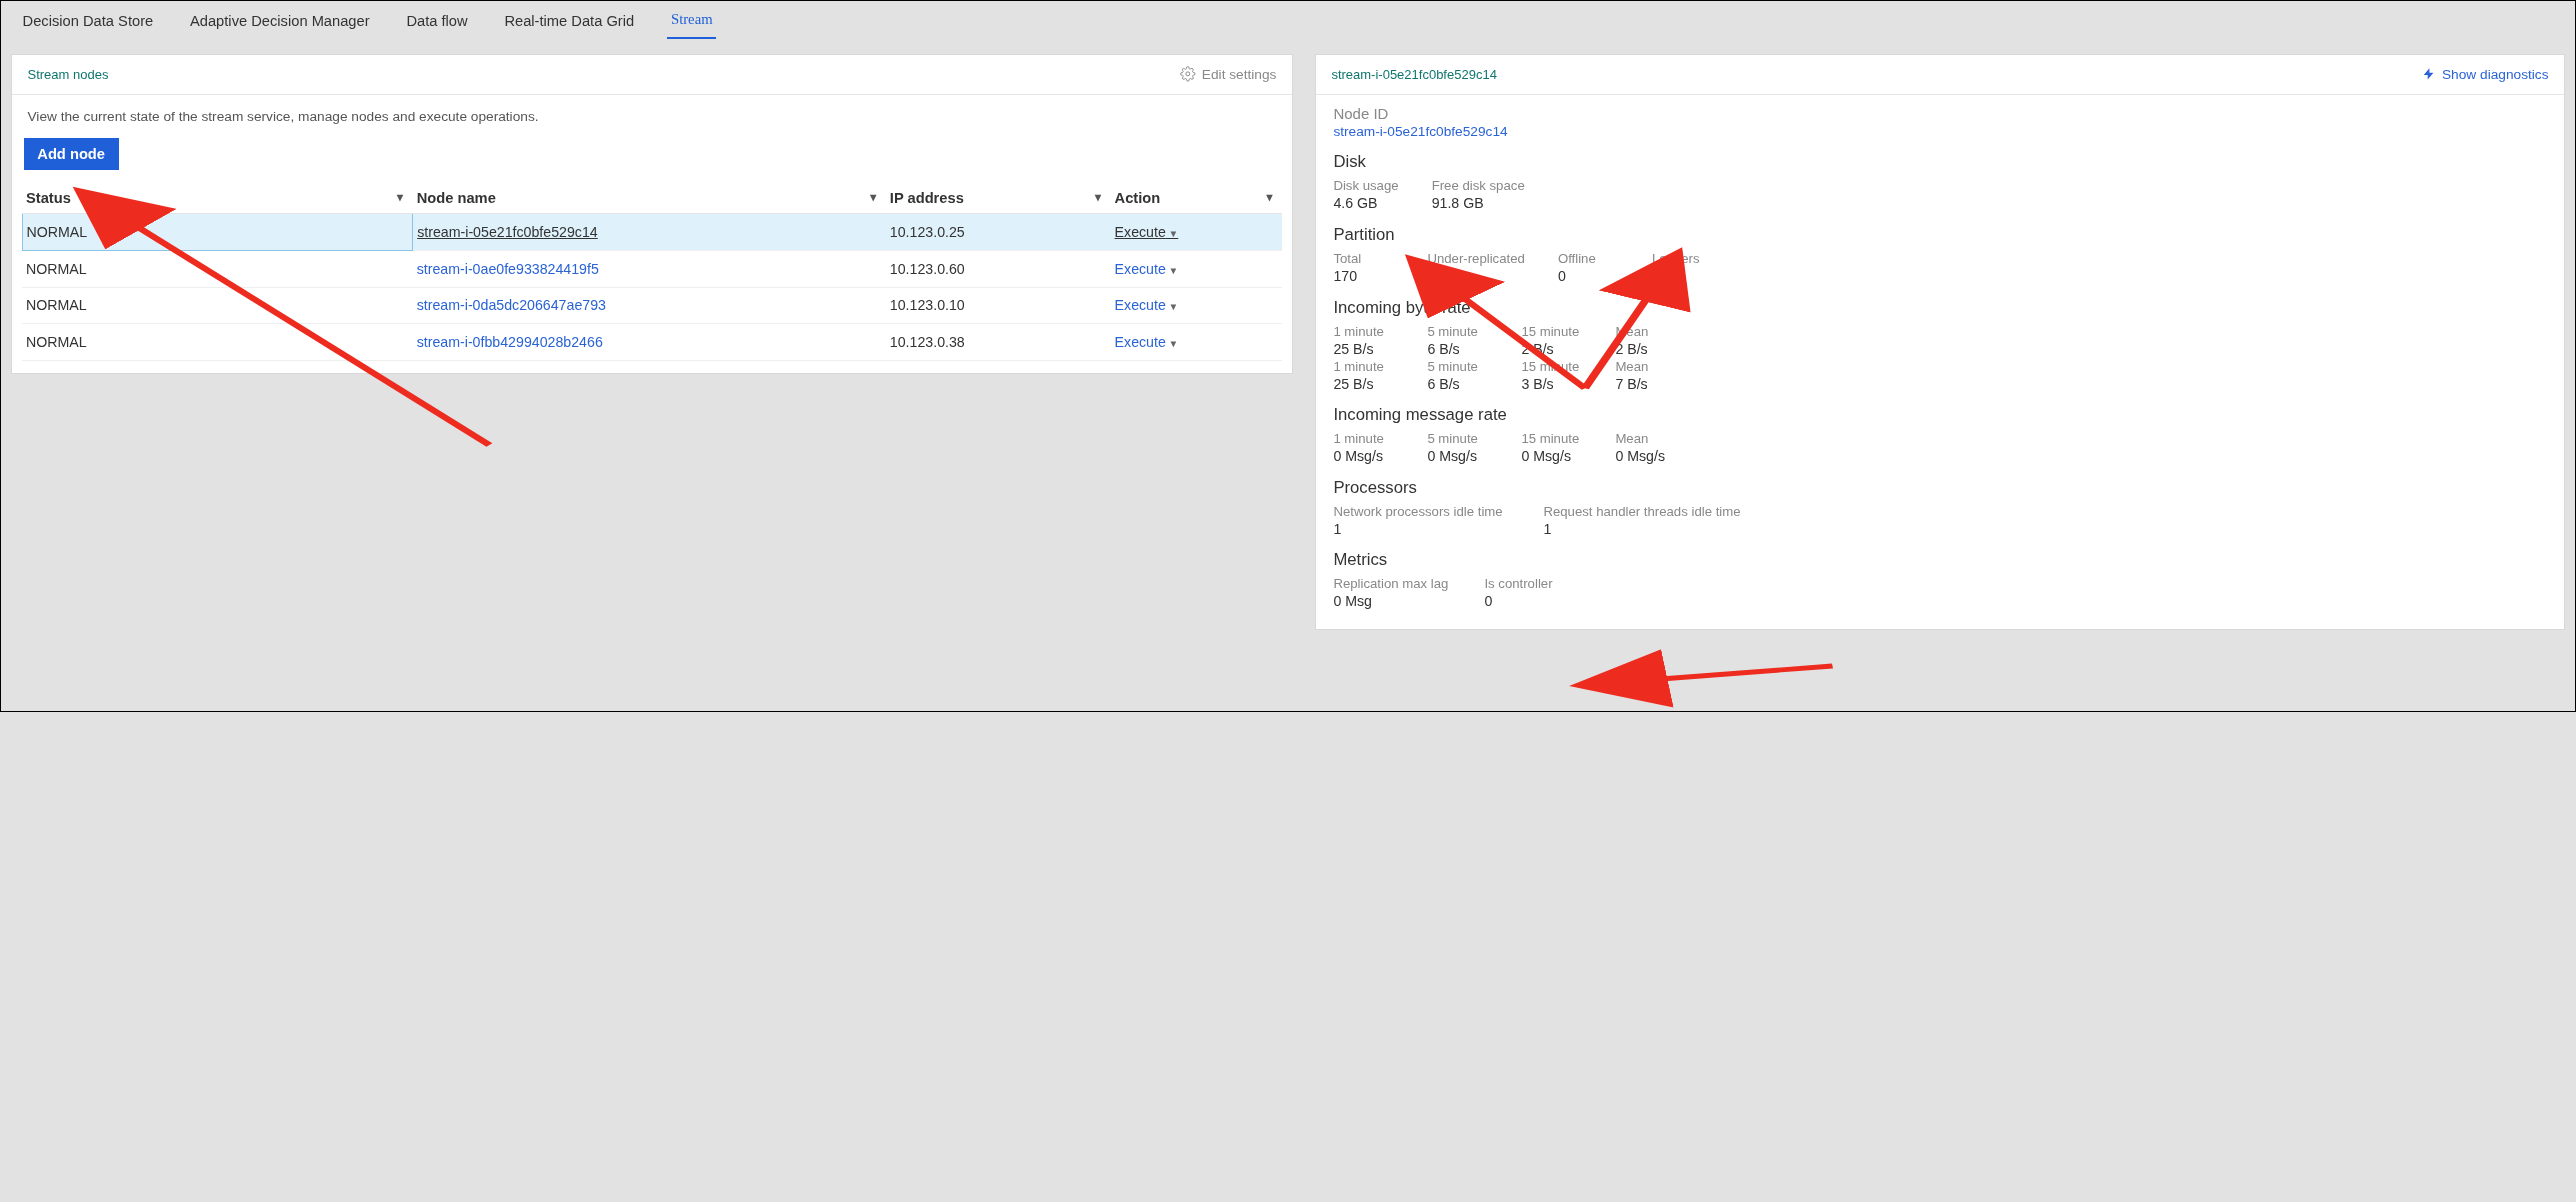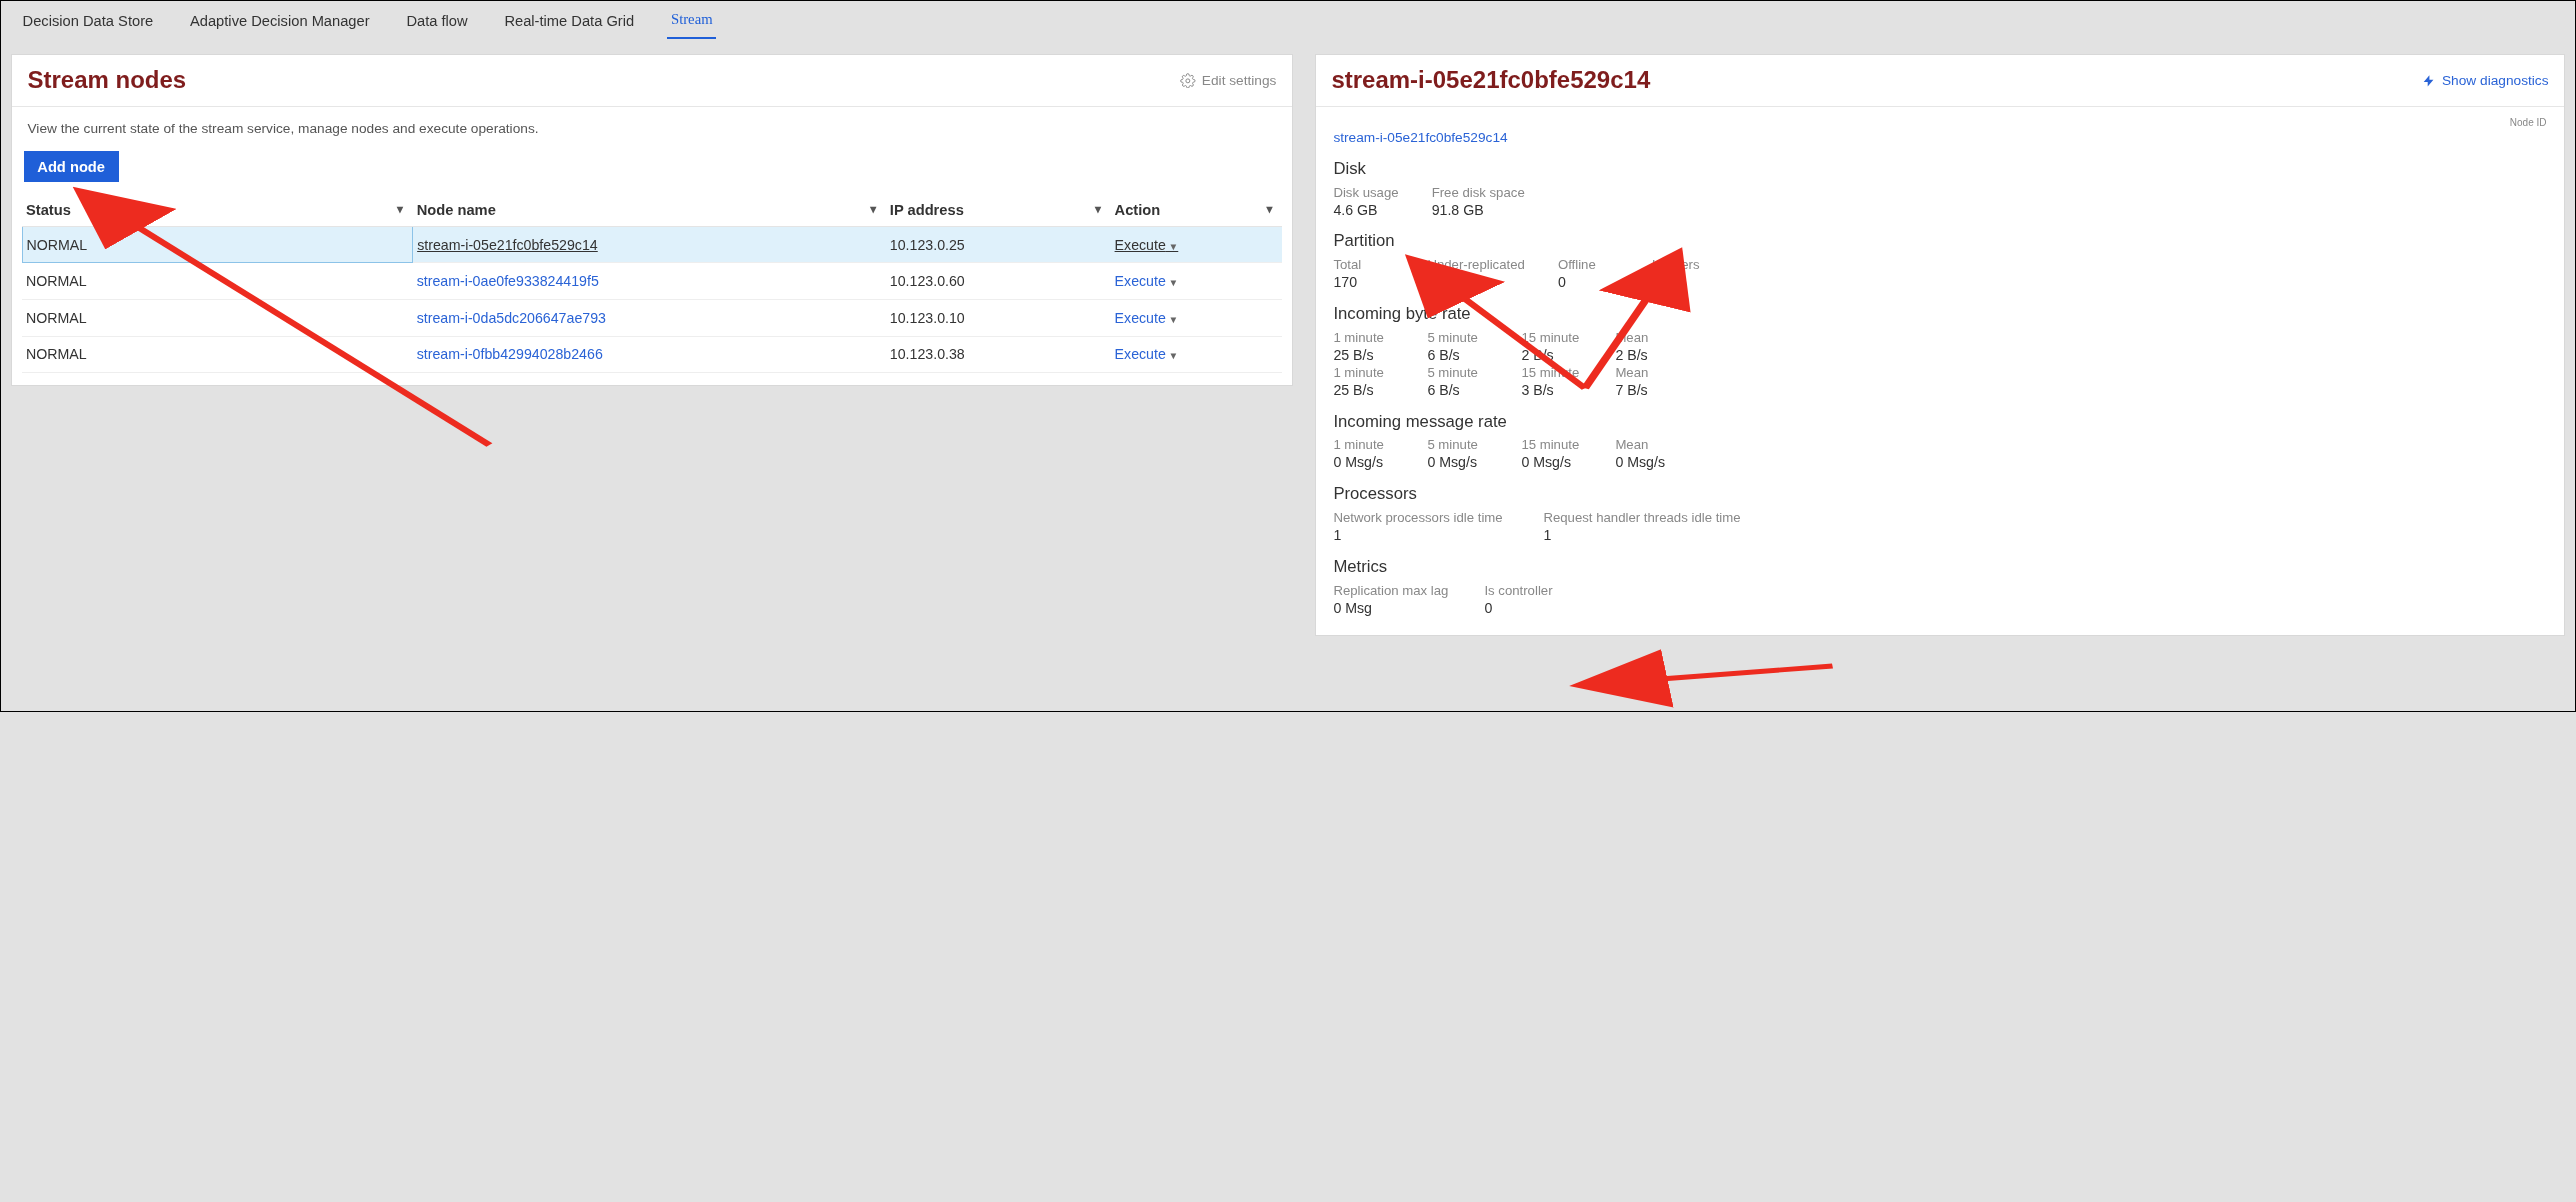--- a/index.html
+++ b/index.html
@@ -44,21 +44,21 @@
   }
   .panel.left { flex: 0 0 50.2%; }
   .panel.right { flex: 1; }
   .panel-header {
     display: flex;
     justify-content: space-between;
     align-items: center;
     padding: 11.8px 15.7px;
     border-bottom: 1px solid #e6e6e6;
   }
-  .panel-title { font-size: 24px; font-weight: 700; color:#7f1d1d; }
+  .panel-title { font-size: 13px; font-weight: 400; color:#0f766e; }
   .edit-settings, .show-diag {
     display: flex;
     align-items: center;
     gap: 5.9px;
     font-size: 13.7px;
     cursor: pointer;
   }
   .edit-settings { color:#888; }
   .show-diag { color:#2a63d6; }
   .desc { padding: 13.7px 15.7px 2px; color:#555; font-size:13.7px; }
@@ -101,21 +101,21 @@
     background:#dff1fb;
   }
   .status-cell { width: 31%; margin-left: 22px; }
   .link { color:#2a63d6; cursor:pointer; }
   .link.selected-link { color:#333; text-decoration: underline; }
   .exec { color:#2a63d6; cursor:pointer; white-space:nowrap; }
   .exec.selected-exec { color:#333; text-decoration: underline; }
   .caret-down::after { content:" ▼"; font-size:9.8px; color:#666; }
   
   .right-body { padding: 9.8px 17.7px 17.7px; font-size:13.7px; }
-  .label-sm { color:#888; font-size:10px;text-align:right; }
+  .label-sm { color:#888; font-size:15px; }
   .section-title { font-size:16.7px; font-weight:400; margin-top:13.7px; margin-bottom:5.9px; color:#333;}
   .kv-row { display:flex; gap:33px; flex-wrap:wrap; margin-bottom:2px;}
   .kv { min-width: 61px; }
   .kv .k { color:#888; font-size:13.2px; white-space:nowrap;}
   .kv .v { color:#333; font-size:14.2px; margin-top:2px; white-space:nowrap;}
   .node-id-link { color:#2a63d6; font-size:13.7px; margin-top:2px; display:inline-block;}
   
   .overlay { position:absolute; top:0; left:0; pointer-events:none; }
   .wrap { position:relative; }
   svg.gear { width:15.7px; height:15.7px; stroke:#888; fill:none; stroke-width:1.5;}

